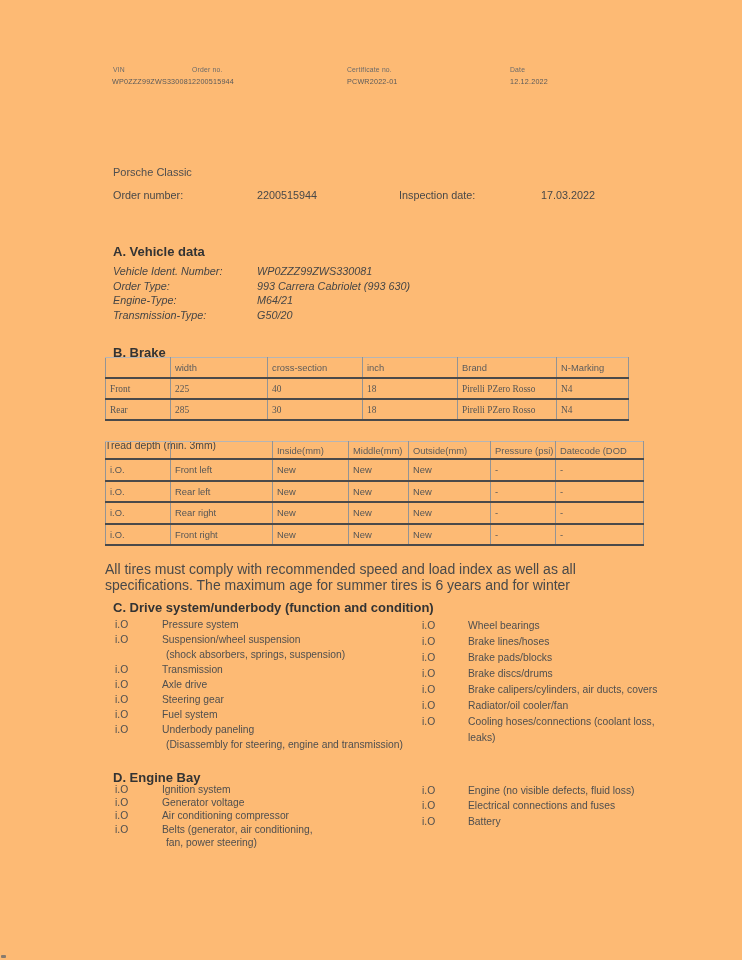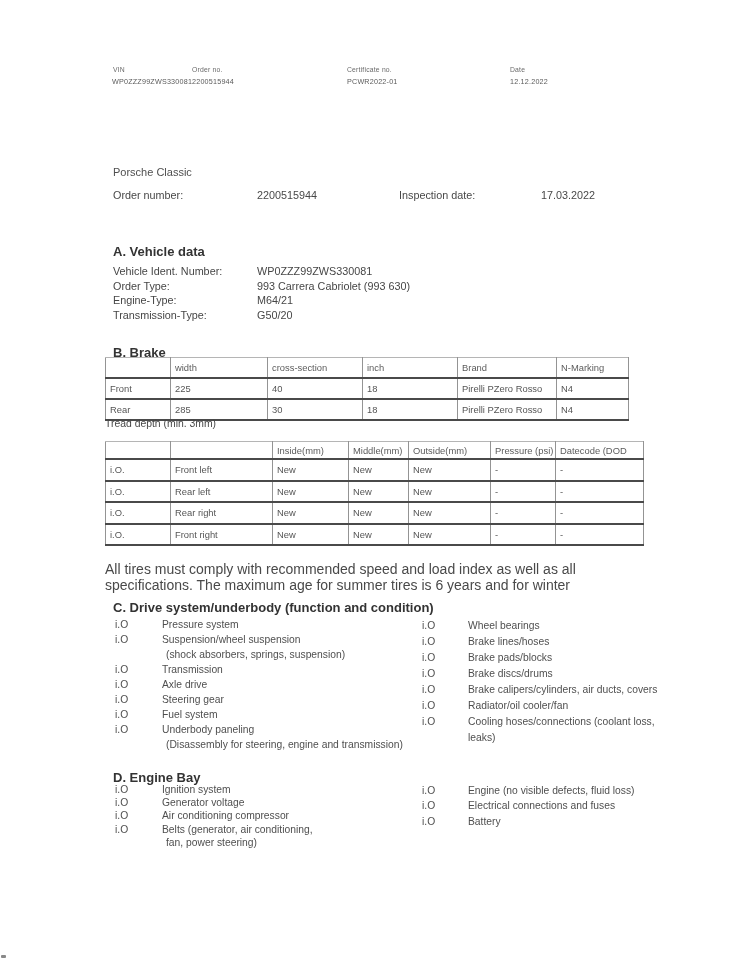--- a/index.html
+++ b/index.html
@@ -1,50 +1,50 @@
 <!DOCTYPE html>
 <html><head>
 <meta charset="utf-8">
 <style>
   html,body{margin:0;padding:0;background:#e8e8e8;}
   .page{
     position:relative;width:742px;height:960px;margin:0 auto;
-    background:#ffffff;overflow:hidden;
+    background:#fdba74;overflow:hidden;
     font-family:"Liberation Sans", sans-serif;color:#4a4a4a;
   }
   .abs{position:absolute;}
 
   
   .scan-label{position:absolute;font-size:6.8px;color:#6a6a6a;letter-spacing:.2px;}
   .scan-value{position:absolute;font-size:7.2px;color:#5a5a5a;letter-spacing:.2px;}
 
   
   .brand{font-size:11px;color:#4f4f4f;}
   .orow{font-size:10.8px;color:#484848;}
 
   
   .heading{font-size:13px;font-weight:bold;color:#333;}
 
   
   .a-rows{font-size:10.8px;color:#464646;}
-  .a-row{display:flex;height:14.6px;line-height:14.6px;}
+  .a-row{display:flex;height:14.6px;line-height:14.6px;font-style:italic;}
   .a-row .lab{width:144px;flex:0 0 144px;}
 
   
   table.scan{border-collapse:collapse;table-layout:fixed;}
   table.scan td, table.scan th{
     font-size:9.4px;font-weight:normal;color:#555;text-align:left;
     padding:0 0 0 4px;overflow:hidden;white-space:nowrap;
     border-left:1px solid #949494;border-right:1px solid #949494;
     border-top:2px solid #4a4a4a;border-bottom:2px solid #4a4a4a;
   }
   table.scan thead th{
     border-top:1px solid #b5b5b5;color:#5c5c5c;
   }
-  table.wheels td{height:19px;}
+  table.wheels td{height:19px;font-family:Liberation Serif, serif;}
   table.wheels thead th{height:19px;}
   table.tread td{height:19.5px;}
   table.tread thead th{height:16px;}
 
   .caption{font-size:10.4px;color:#474747;}
   .note{font-size:14px;color:#494949;line-height:15.5px;}
 
   
   .chk{font-size:10.3px;color:#4f4f4f;}
   .chk-row{display:flex;}
@@ -136,21 +136,21 @@
         <td>Rear</td>
         <td>285</td>
         <td>30</td>
         <td>18</td>
         <td>Pirelli PZero Rosso</td>
         <td>N4</td>
       </tr>
     </tbody>
   </table>
 
-  <div class="abs caption" style="left:105px;top:418px">Tread depth (min. 3mm)</div>
+  <div class="abs caption" style="left:105px;top:440px">Tread depth (min. 3mm)</div>
 
   <table class="scan tread abs" style="left:105px;top:441px;width:538px">
     <colgroup>
         <col style="width:65px">
         <col style="width:102px">
         <col style="width:76px">
         <col style="width:60px">
         <col style="width:82px">
         <col style="width:65px">
         <col style="width:88px">

